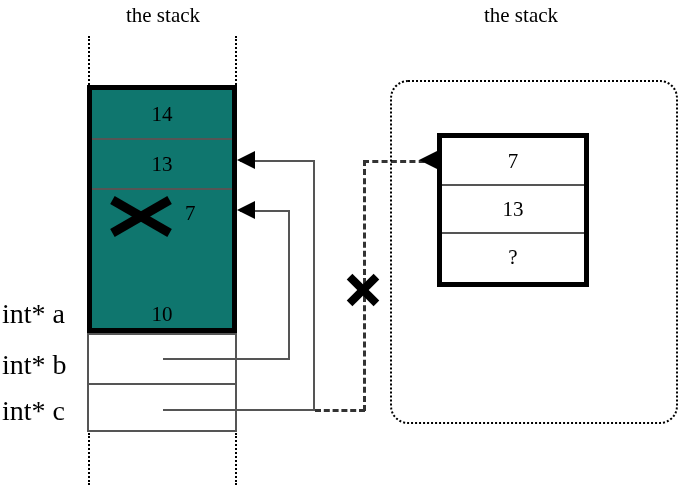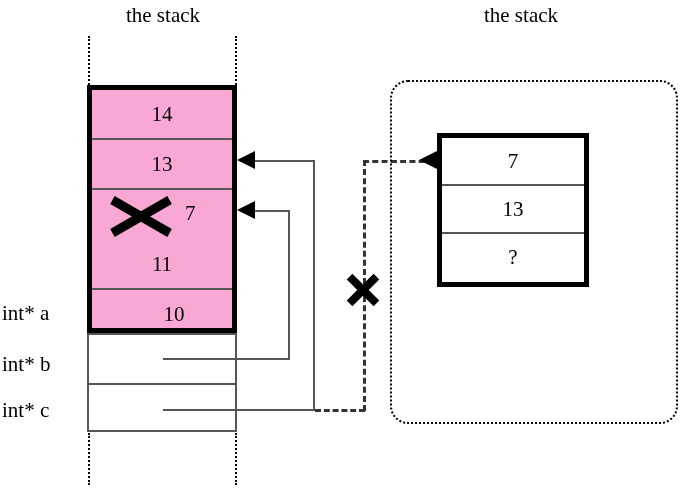--- a/index.html
+++ b/index.html
@@ -29,52 +29,52 @@
 
   
   #stack-frame {
     position: absolute;
     left: 87px;
     top: 85px;
     width: 150px;
     height: 248px;
     border: 5px solid #000000;
     box-sizing: border-box;
-    background: #f9a8d4;
+    background: #0f766e;
   }
   .stack-cell {
     position: absolute;
     left: 0;
     width: 140px;
     height: 50px;
     border-bottom: 2px solid #555555;
     box-sizing: border-box;
     font-size: 21px;
     line-height: 48px;
     text-align: center;
   }
-  .stack-cell.last { border-bottom: none; margin-left: 12px; }
+  .stack-cell.last { border-bottom: none; }
 
   
   .ptr-cell {
     position: absolute;
     left: 87px;
     width: 150px;
     border: 2px solid #555555;
     box-sizing: border-box;
     background: #ffffff;
   }
   #ptr-cell-b { top: 333px; height: 50px; border-bottom: none; }
   #ptr-cell-c { top: 383px; height: 49px; }
 
   .var-label {
     position: absolute;
     left: 2px;
     width: 80px;
-    font-size: 21px;
+    font-size: 28px;
     line-height: 21px;
     text-align: left;
     white-space: nowrap;
   }
   #label-a { top: 303px; }
   #label-b { top: 354px; }
   #label-c { top: 400px; }
 
   
   .stack-dots {
@@ -200,21 +200,20 @@
   <div class="title" id="title-heap">the stack</div>
 
   <div class="stack-dots" id="stack-dots-tl"></div>
   <div class="stack-dots" id="stack-dots-tr"></div>
   <div class="stack-dots" id="stack-dots-bl"></div>
   <div class="stack-dots" id="stack-dots-br"></div>
 
   <div id="stack-frame">
     <div class="stack-cell" style="top:0px;">14</div>
     <div class="stack-cell" style="top:50px;">13</div>
-    <div class="stack-cell" style="top:150px;">11</div>
     <div class="stack-cell last" style="top:200px;">10</div>
   </div>
 
   <div class="xmark" id="x-value">
     <span class="s1"></span>
       <span class="s2"></span>
   </div>
 
   <div class="value-extra" id="value-new">7</div>
 

